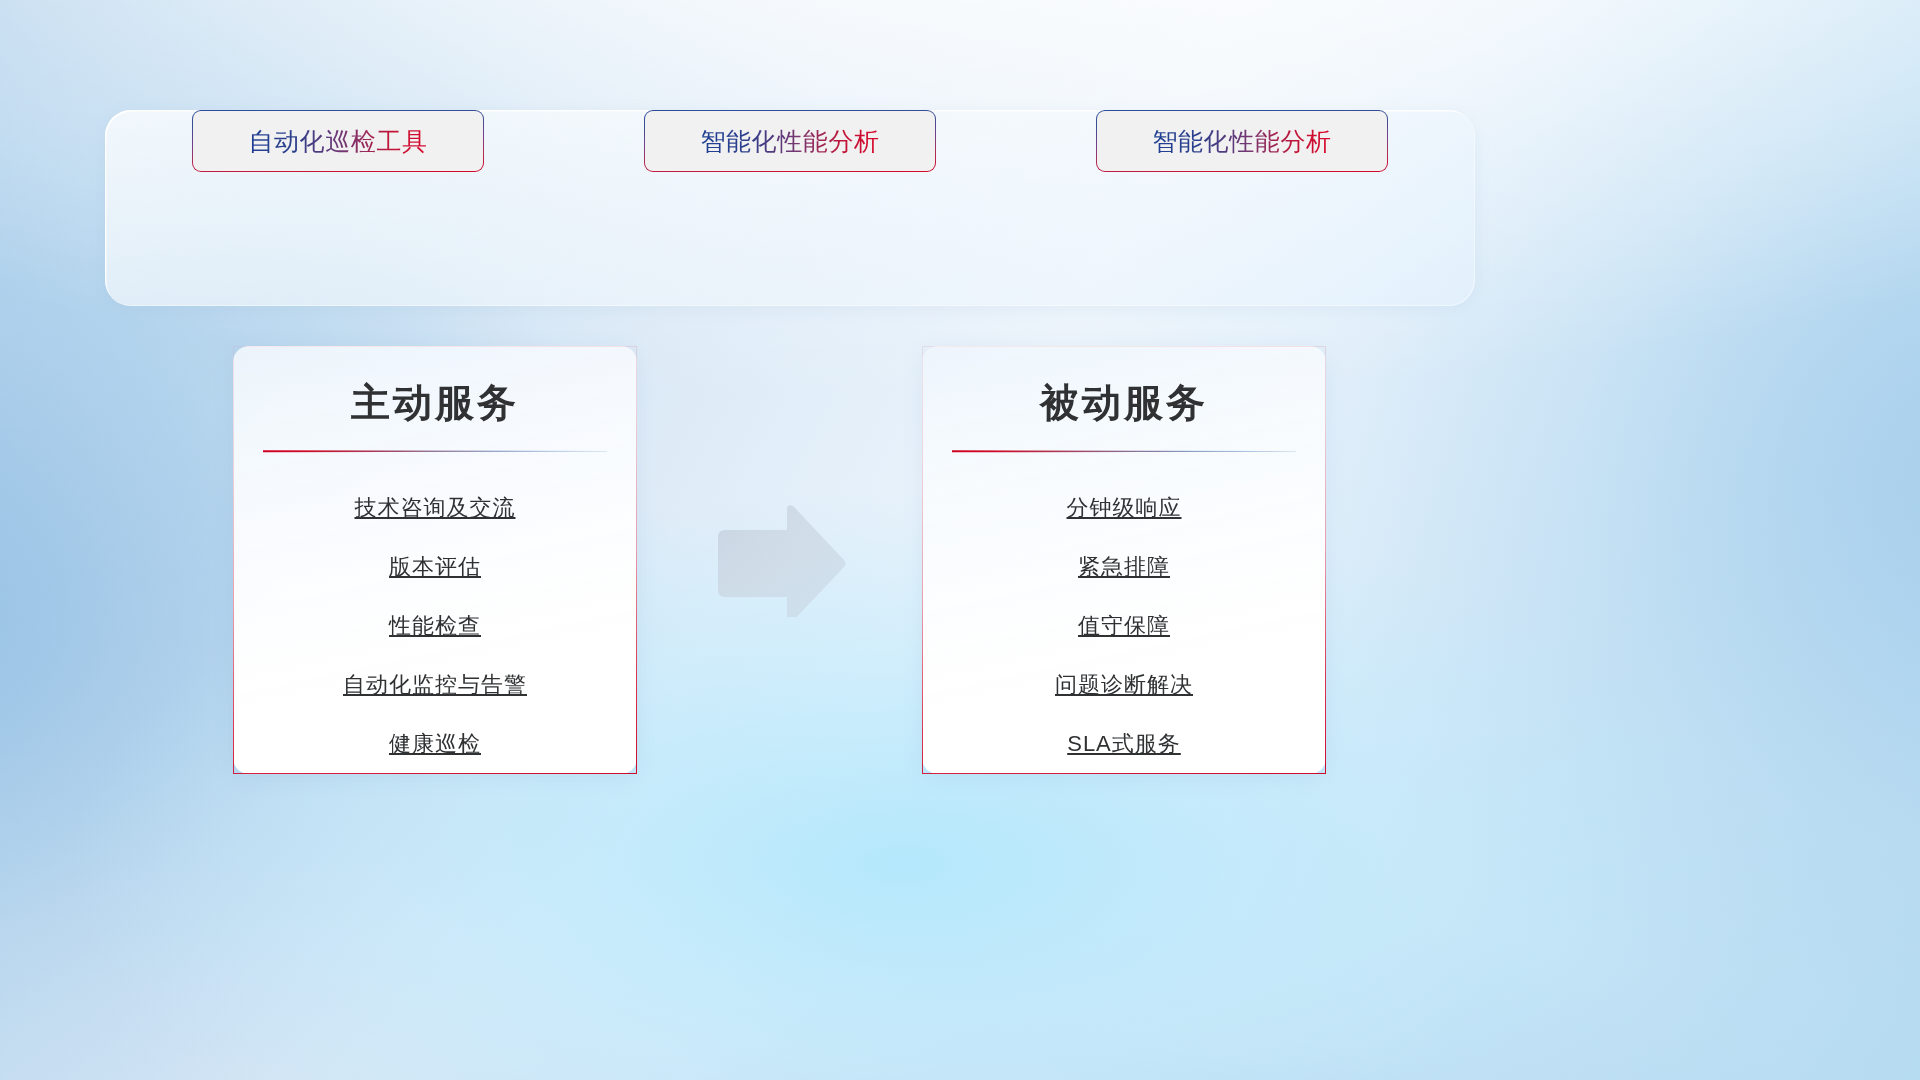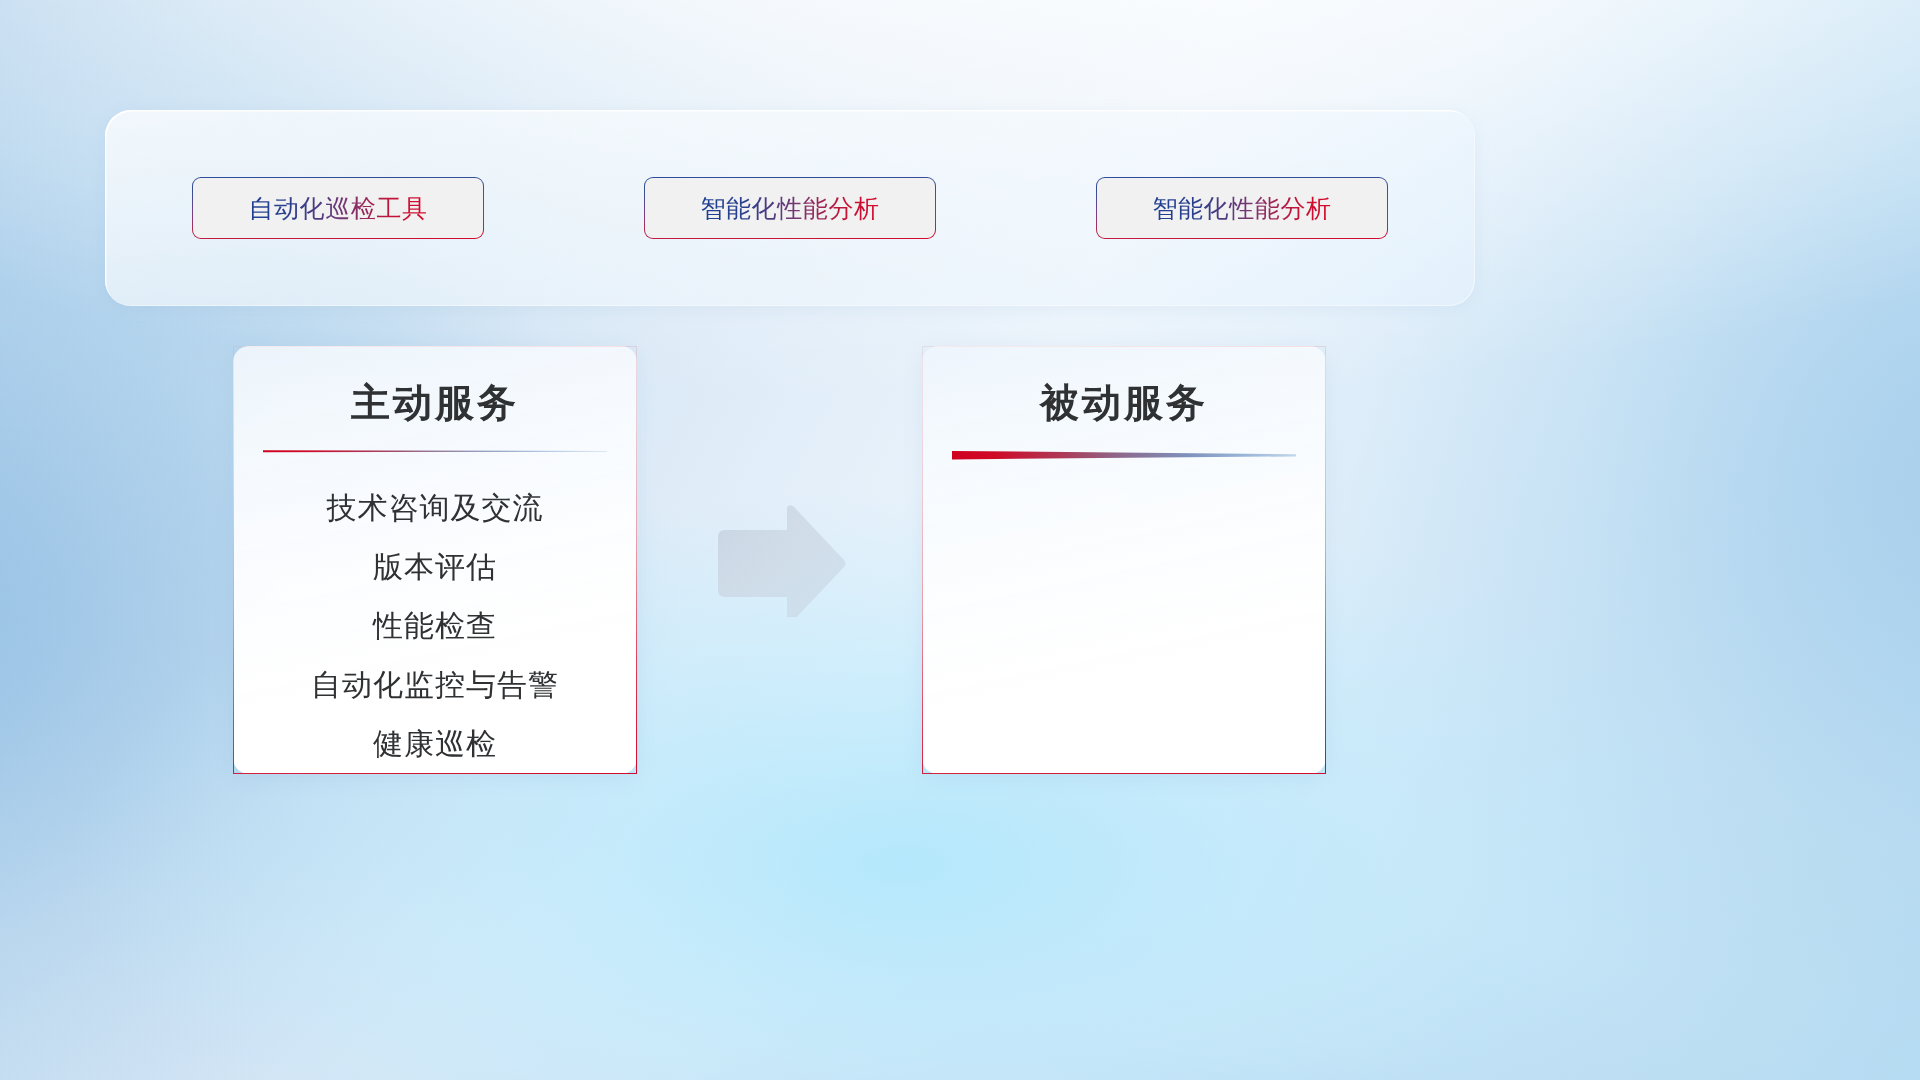--- a/index.html
+++ b/index.html
@@ -92,21 +92,21 @@
         rgba(255,255,255,0.74) 0%,
         rgba(252,254,255,0.55) 28%,
         rgba(246,251,255,0.40) 55%,
         rgba(238,247,255,0.48) 80%,
         rgba(230,243,254,0.60) 100%);
     box-shadow:
       inset 1.4px 1.4px 0 rgba(255,255,255,0.95),
       inset -1px -1px 0 rgba(255,255,255,0.45),
       0 3px 16px rgba(120,160,200,0.10);
     display: flex;
-    align-items: center;
+    align-items: flex-start;
     justify-content: center;
   }
 
   .tag-grid {
     display: grid;
     grid-template-columns: repeat(3, 292px);
     grid-auto-rows: 62px;
     column-gap: 160px;
     row-gap: 21px;
   }
@@ -188,25 +188,26 @@
     height: 12px;
   }
   .card-list {
     margin-top: 25px;
     display: flex;
     flex-direction: column;
     align-items: center;
     gap: 0px;
   }
   .card-list-item {
-    font-size: 30px;
+    font-size: 22px;
     color: #2f3133;
     line-height: 59px;
     letter-spacing: 1px;
     white-space: nowrap;
+    text-decoration: underline;
   }
 
   
   #flow-arrow {
     position: absolute;
     left: 713px;
     top: 501px;
     width: 136px;
     height: 116px;
   }
@@ -294,15 +295,22 @@
           <stop offset="30%" stop-color="#b03452"></stop>
           <stop offset="50%" stop-color="#8b6c8f"></stop>
           <stop offset="68%" stop-color="#7e91bc"></stop>
           <stop offset="85%" stop-color="#9ab4d8"></stop>
           <stop offset="100%" stop-color="#c3d7ea"></stop>
         </linearGradient>
       </defs>
       <path d="M0,1 L344,4.2 L344,6.4 L0,9.4 Z" fill="url(#divGradR)"></path>
     </svg>
 
+    <div class="card-list">
+      <div class="card-list-item">分钟级响应</div>
+      <div class="card-list-item">紧急排障</div>
+      <div class="card-list-item">值守保障</div>
+      <div class="card-list-item">问题诊断解决</div>
+      <div class="card-list-item">SLA式服务</div>
+    </div>
   </div>
 
 </div>
 
 </body></html>

